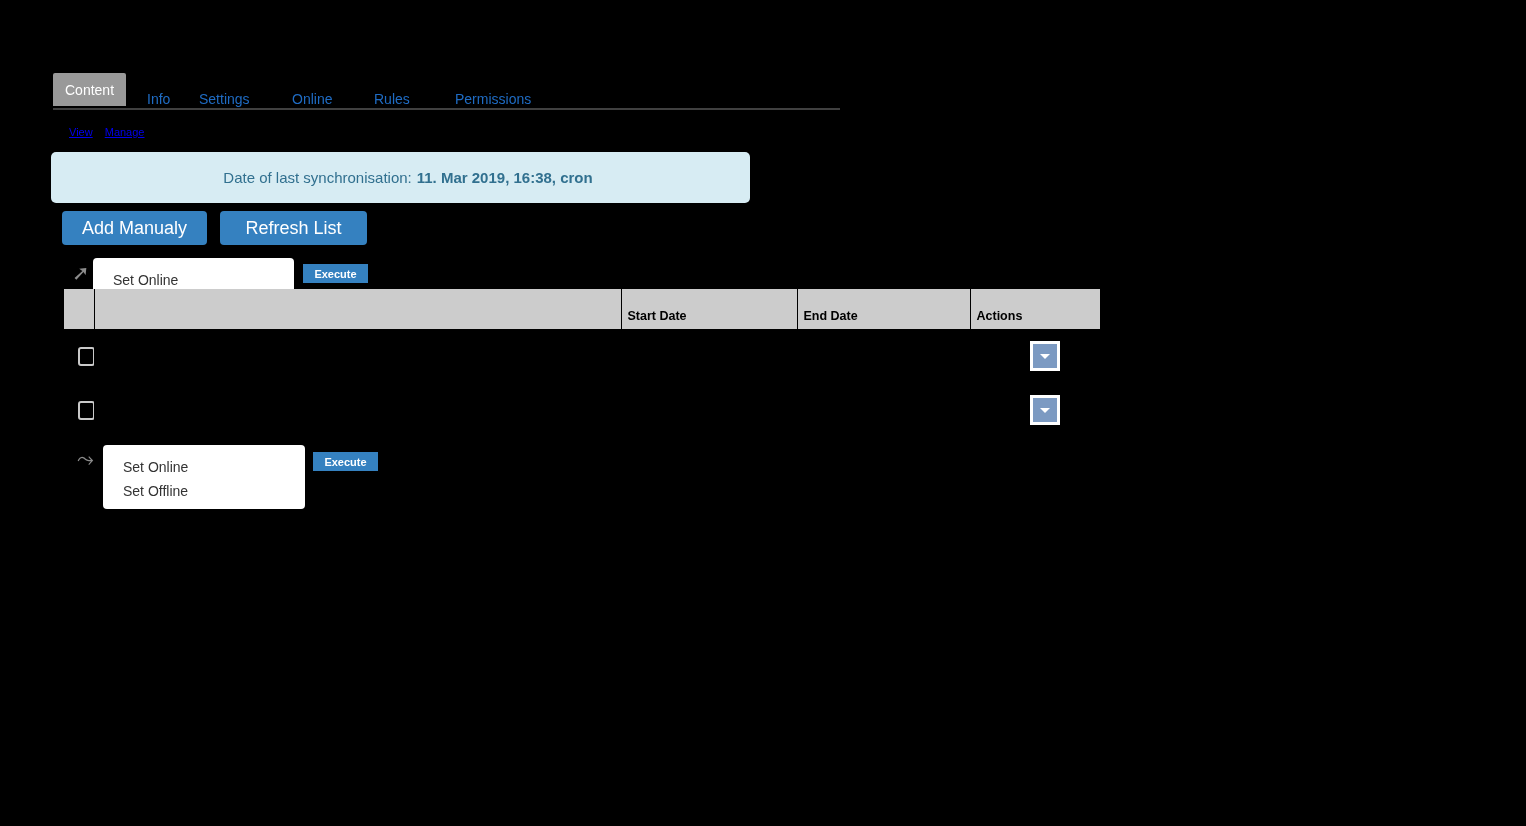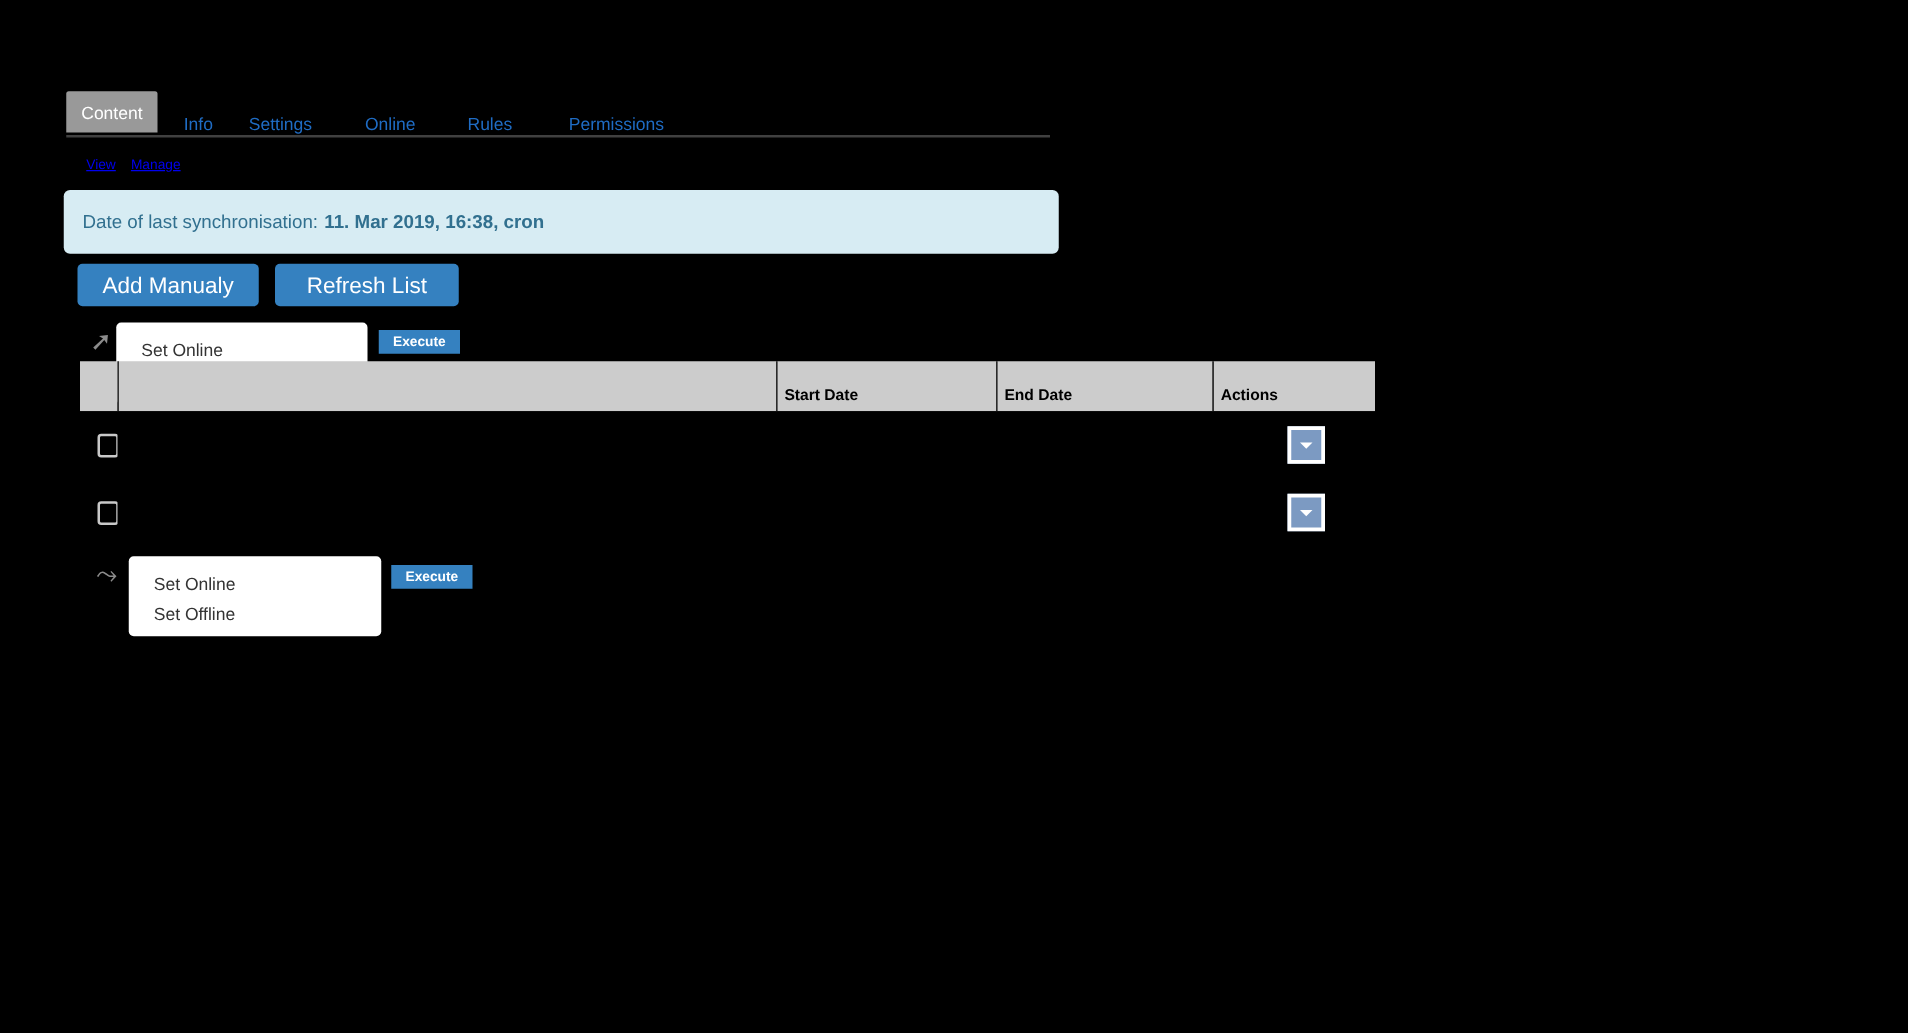--- a/index.html
+++ b/index.html
@@ -57,30 +57,31 @@
     text-decoration: underline;
     margin-right: 9px;
     cursor: pointer;
   }
 
   
   #sync-banner {
     position: absolute;
     left: 51px;
     top: 152px;
-    width: 796px;
+    width: 699px;
     height: 51px;
     background: #d7ecf3;
     border-radius: 5px;
     box-sizing: border-box;
     display: flex;
     align-items: center;
     padding-left: 15px;
     color: #31708f;
     font-size: 15px;
+    justify-content: center;
   }
   #sync-banner .sync-strong {
     font-weight: bold;
     margin-left: 5px;
   }
 
   
   .btn-primary {
     position: absolute;
     background: #3581c0;

